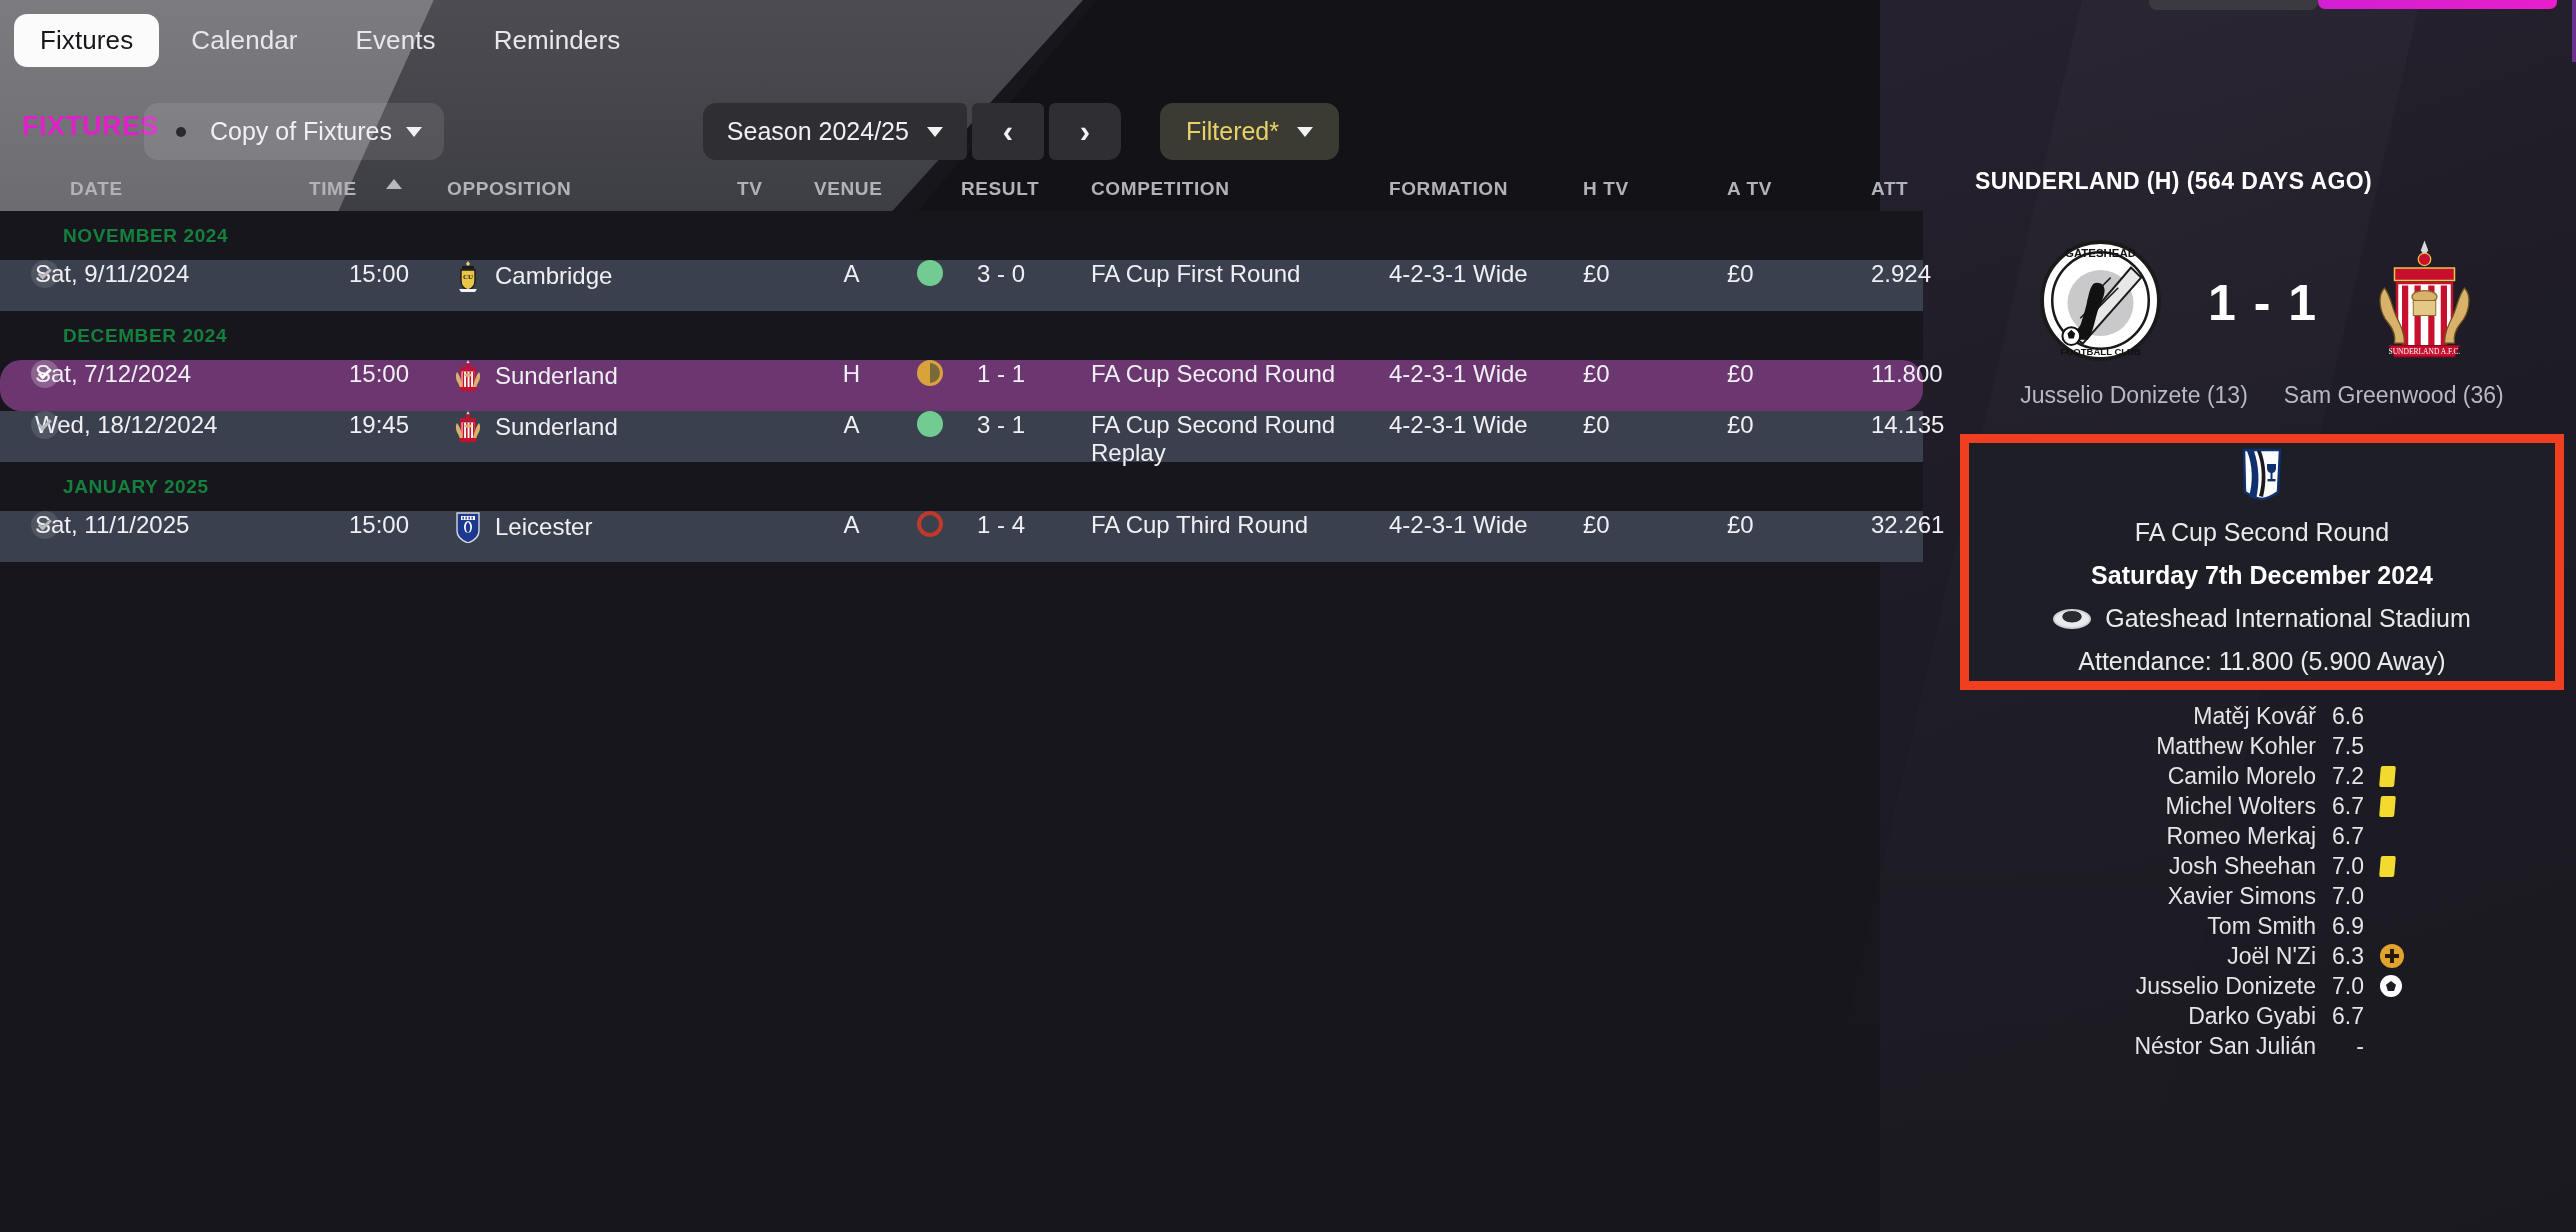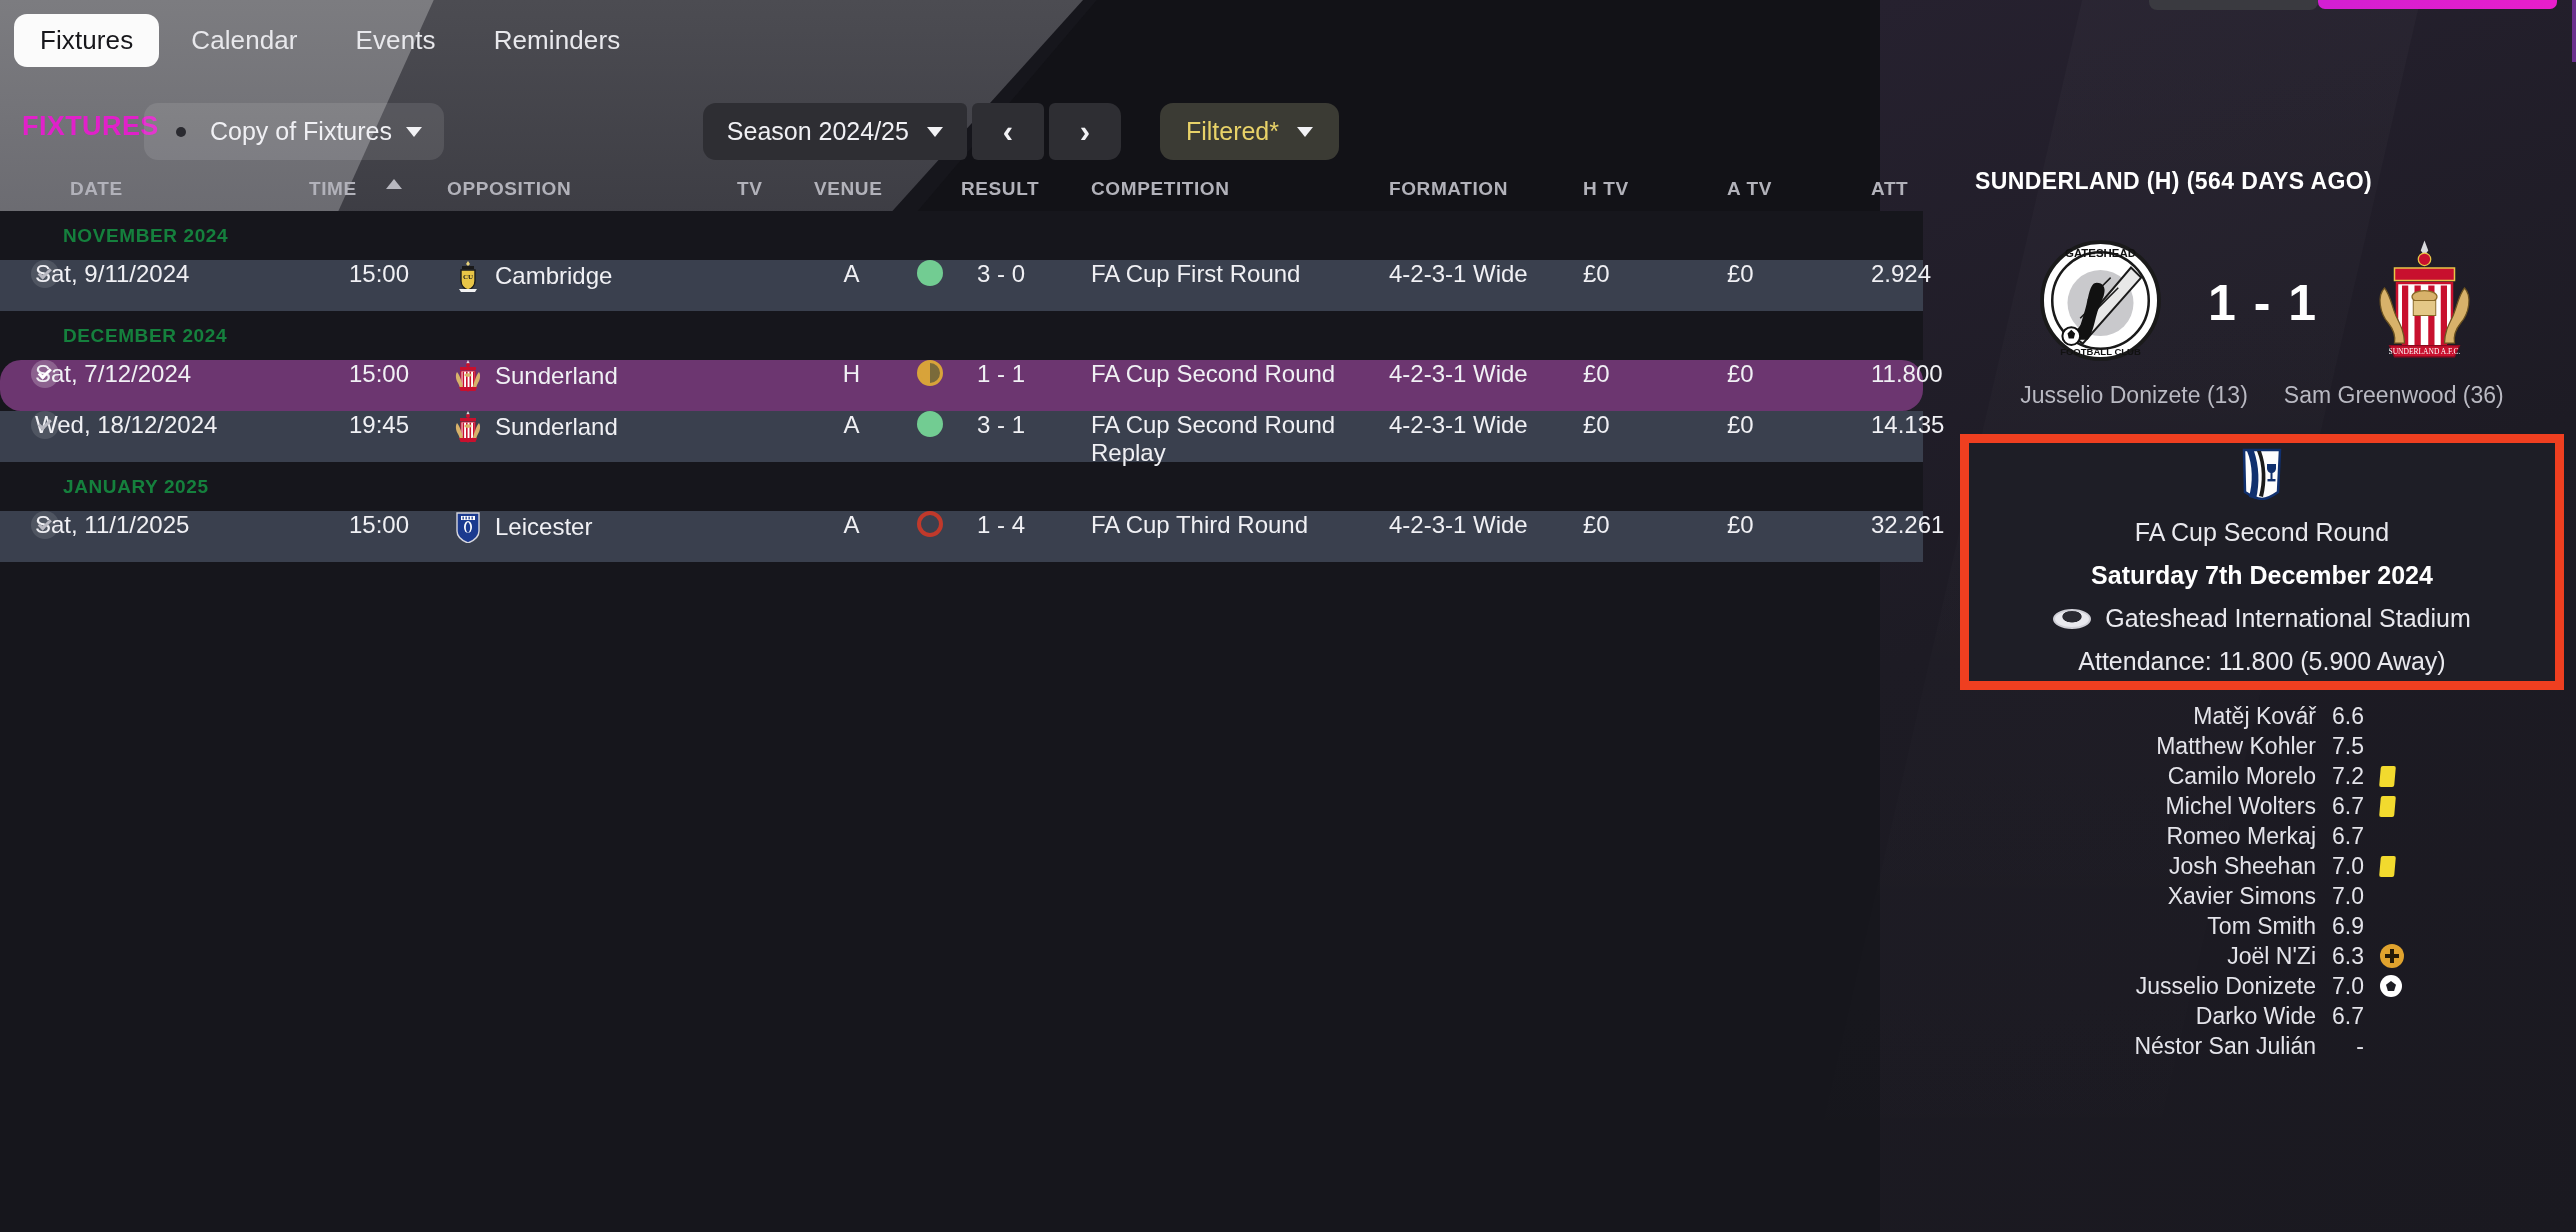--- a/index.html
+++ b/index.html
@@ -588,21 +588,21 @@
           </span>
         </div>
         <div class="rat-row">
           <span class="rat-name">Jusselio Donizete</span>
           <span class="rat-val">7.0</span>
           <span class="rat-icon">
             <span class="goalball"></span>
           </span>
         </div>
         <div class="rat-row">
-          <span class="rat-name">Darko Wide</span>
+          <span class="rat-name">Darko Gyabi</span>
           <span class="rat-val">6.7</span>
           <span class="rat-icon"></span>
         </div>
         <div class="rat-row">
           <span class="rat-name">Néstor San Julián</span>
           <span class="rat-val">-</span>
           <span class="rat-icon"></span>
         </div>
       </div>
   </div>

